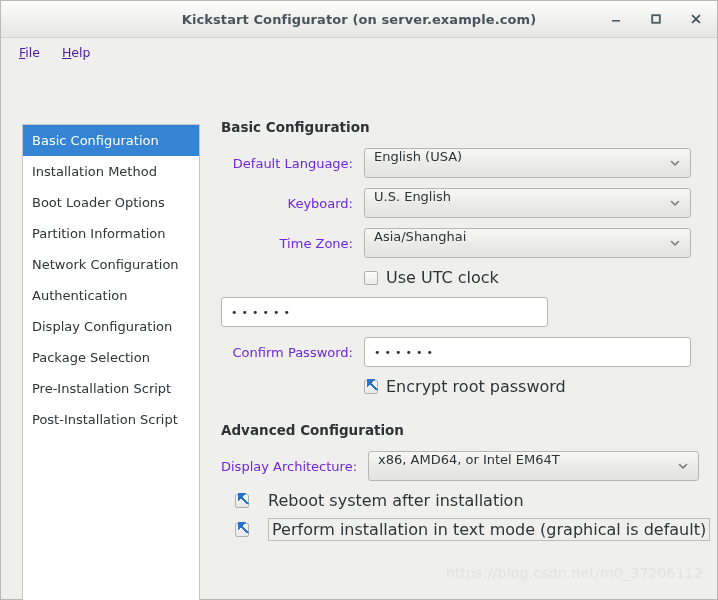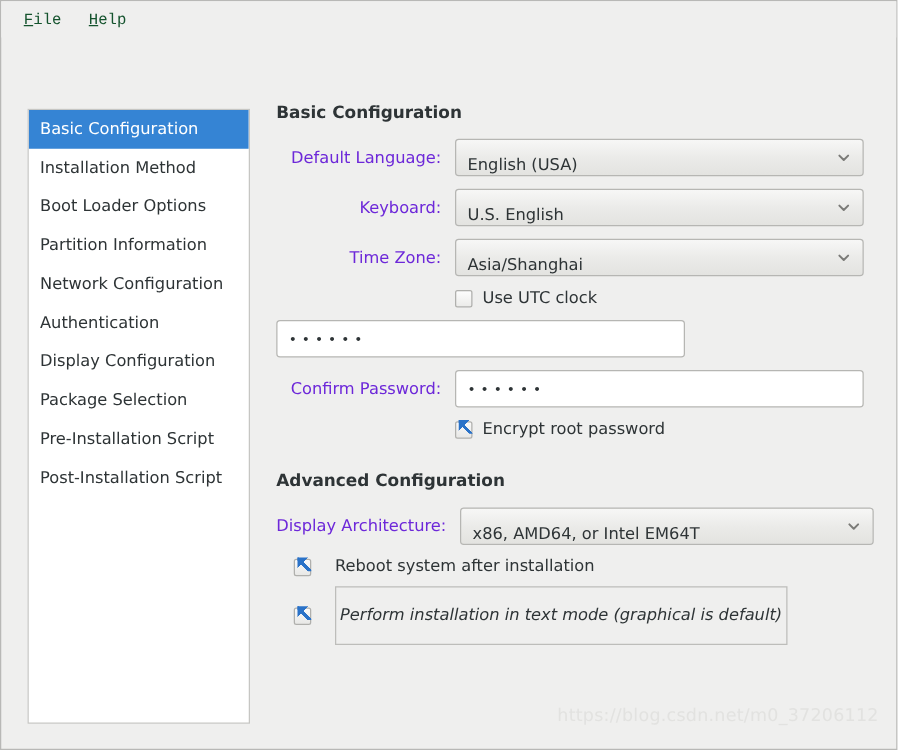--- a/index.html
+++ b/index.html
@@ -70,23 +70,22 @@
     flex: 0 0 29px;
     background: #efefee;
     display: flex;
     align-items: center;
     padding-left: 9px;
     gap: 4px;
   }
   .menu-item {
     padding: 3px 9px;
     font-size: 12.5px;
-    color: #14532d;
+    color: #4c1d95;
     border-radius: 2px;
-    font-family: Liberation Mono, monospace;
   }
   .menu-item .mn { text-decoration: underline; }
   
   .content {
     flex: 1 1 auto;
     position: relative;
   }
   .sidebar {
     position: absolute;
     left: 21px;
@@ -141,21 +140,21 @@
   .lab-w2 { width: 153px; }
 
   .combo {
     position: relative;
     height: 30px;
     box-sizing: border-box;
     border: 1px solid #b6b6b3;
     border-radius: 3px;
     background: linear-gradient(to bottom, #f7f7f6 0%, #ebebe9 50%, #e3e3e0 100%);
     display: flex;
-    align-items: flex-end;
+    align-items: flex-start;
     padding: 0 14px 0 9px;
     font-size: 13px;
     color: #2e3436;
     white-space: nowrap;
     overflow: hidden;
   }
   .combo .chev {
     position: absolute;
     right: 9px;
     top: 50%;
@@ -215,48 +214,67 @@
     width: 11px;
     height: 11px;
     background:
       linear-gradient(45deg, transparent 0 38%, #2a72c8 38% 54%, transparent 54%) no-repeat,
       linear-gradient(-45deg, transparent 0 62%, #2a72c8 62% 100%) no-repeat;
   }
   .cbox.checked {
     background: linear-gradient(to bottom, #fafafa, #e8e8e6);
   }
   .check-label {
-    font-size: 13px;
+    font-size: 16px;
     color: #2e3436;
     white-space: nowrap;
   }
   .check-label.focused {
     border: 1px solid #bdbdba;
-    padding: 15px 3px;
+    padding: 1px 3px;
     margin: -2px 0;
-    font-style: italic;
   }
   .adv-title { margin-top: 26px; }
 
   .watermark {
     position: absolute;
     right: 14px;
     bottom: 18px;
     font-size: 14px;
     color: #e2e2e0;
     letter-spacing: 0.2px;
     white-space: nowrap;
     user-select: none;
   }
 </style>
 </head>
 <body>
 
 <div class="window">
 
+  <div class="titlebar">
+    <div class="title-text">Kickstart Configurator (on server.example.com)</div>
+    <div class="win-controls">
+      <div class="wc">
+        <svg width="12" height="12" viewBox="0 0 12 12">
+            <rect x="2" y="7" width="8" height="1.6" fill="currentColor"></rect>
+          </svg>
+      </div>
+      <div class="wc">
+        <svg width="12" height="12" viewBox="0 0 12 12">
+            <rect x="2.2" y="2.2" width="7.6" height="7.6" fill="none" stroke="currentColor" stroke-width="1.8"></rect>
+          </svg>
+      </div>
+      <div class="wc">
+        <svg width="12" height="12" viewBox="0 0 12 12">
+            <path d="M2.6 2.6 L9.4 9.4 M9.4 2.6 L2.6 9.4" stroke="currentColor" stroke-width="1.9" stroke-linecap="round"></path>
+          </svg>
+      </div>
+    </div>
+  </div>
 
   <div class="menubar">
     <div class="menu-item"><span class="mn">F</span><span>ile</span></div>
     <div class="menu-item"><span class="mn">H</span><span>elp</span></div>
   </div>
 
   <div class="content">
 
     <div class="sidebar">
       <div class="side-item selected"><span>Basic Configuration</span></div>

